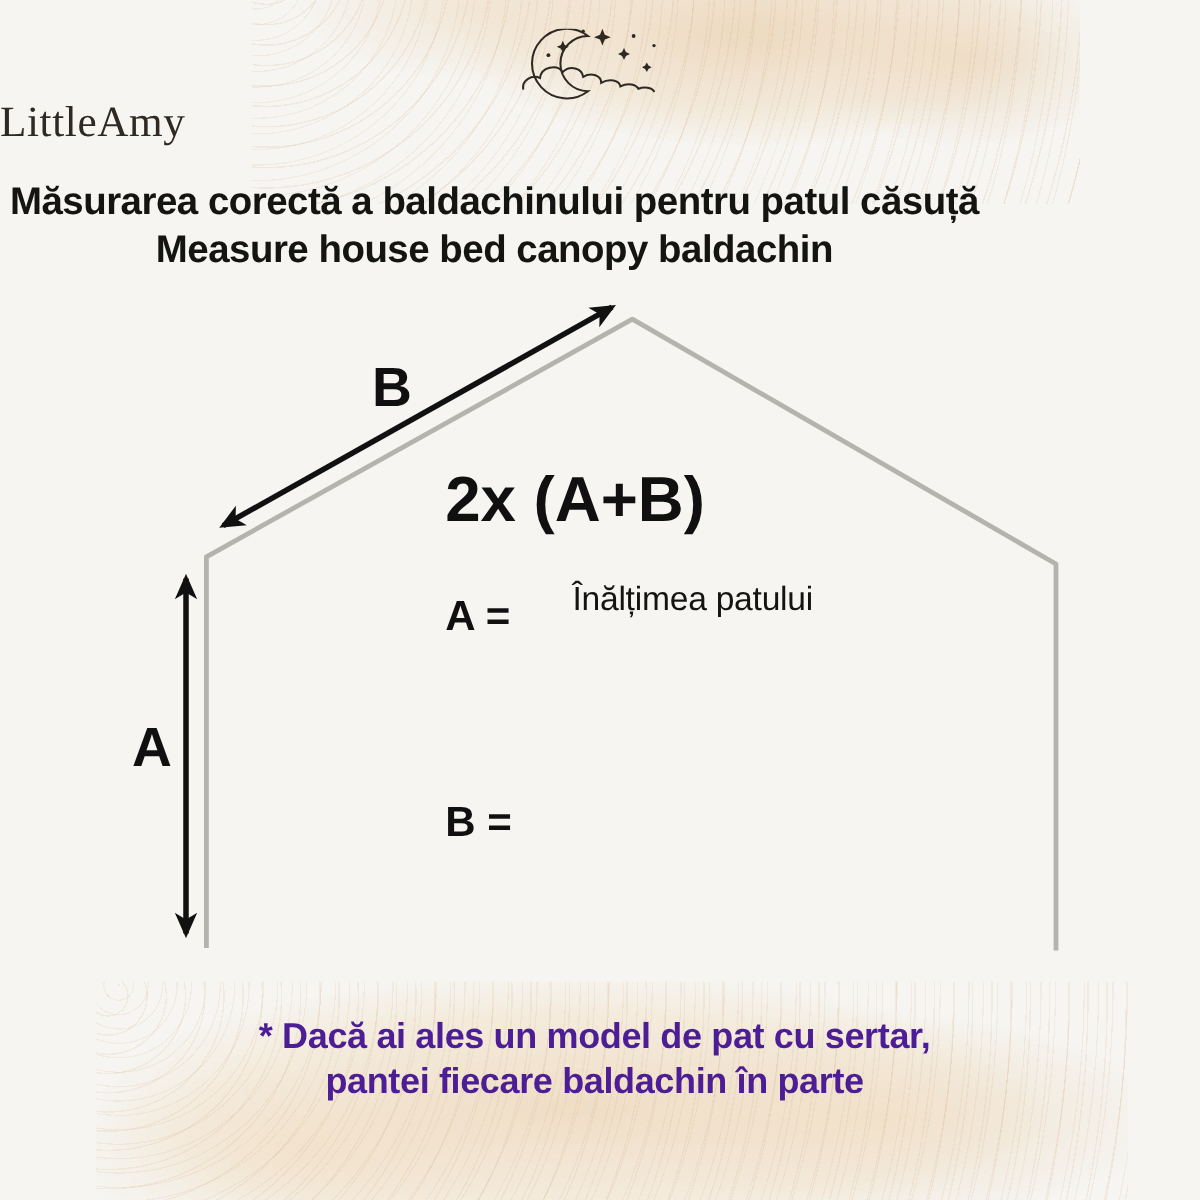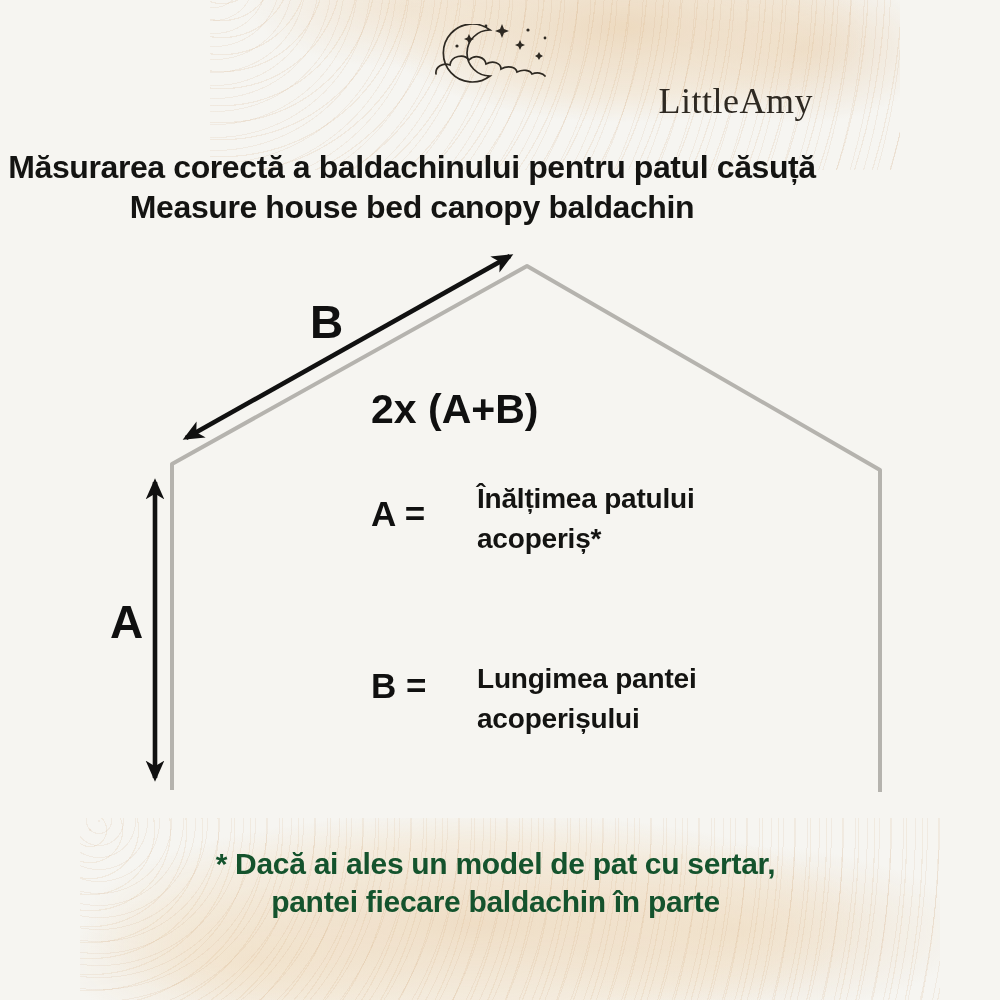--- a/index.html
+++ b/index.html
@@ -30,47 +30,47 @@
       repeating-radial-gradient(circle at 19px 3px, rgba(190,140,95,0.10) 0 1px, transparent 1px 12px),
       radial-gradient(ellipse 56% 75% at 46% 58%, rgba(238,219,193,0.92), rgba(242,227,204,0.5) 60%, rgba(246,236,222,0) 82%),
       radial-gradient(ellipse 36% 62% at 76% 62%, rgba(236,216,189,0.75), rgba(236,216,189,0) 76%),
       radial-gradient(ellipse 30% 55% at 20% 78%, rgba(240,223,198,0.8), rgba(240,223,198,0) 74%);
     filter:blur(0.6px);
   }
 
   
   .brand-icon{position:absolute;left:424px;top:24px;width:132px;height:64px;}
   .brand-name{
-    position:absolute;left:0;top:80px;width:813px;text-align:right;
+    position:absolute;left:0;top:80px;width:813px;text-align:left;
     font-family:"Liberation Serif","DejaVu Serif",serif;
     font-size:36px;font-weight:400;color:#2e2922;letter-spacing:0.5px;
   }
 
   
   .title{
     position:absolute;left:0;top:147px;width:824px;text-align:center;
     font-size:32px;font-weight:700;line-height:40px;letter-spacing:-0.4px;color:#141412;
   }
 
   
   .dlabel{position:absolute;font-weight:700;color:#101010;}
   .label-b{left:310px;top:295px;font-size:46px;}
   .label-a{left:110px;top:595px;font-size:46px;}
-  .formula{left:371px;top:386px;font-size:41px;letter-spacing:0px;}
+  .formula{left:371px;top:386px;font-size:53px;letter-spacing:0px;}
 
   .def-term{position:absolute;font-size:35px;font-weight:700;color:#101010;}
   .def-a-term{left:371px;top:494px;}
   .def-b-term{left:371px;top:666px;}
-  .def-text{position:absolute;left:477px;font-size:28px;font-weight:700;line-height:40px;letter-spacing:-0.2px;color:#141412;}
+  .def-text{position:absolute;left:477px;font-size:28px;font-weight:400;line-height:40px;letter-spacing:-0.2px;color:#141412;}
   .def-a-text{top:479px;}
   .def-b-text{top:659px;}
 
   .footnote{
     position:absolute;left:0;top:845px;width:991px;text-align:center;
-    font-size:30px;font-weight:700;line-height:38px;letter-spacing:-0.3px;color:#14532d;
+    font-size:30px;font-weight:700;line-height:38px;letter-spacing:-0.3px;color:#4c1d95;
   }
 
   svg{display:block;}
 </style>
 </head>
 <body>
 
 <div class="layer">
 
   <div class="texture texture-top"></div>
@@ -116,27 +116,22 @@
     <line x1="155" y1="482" x2="155" y2="778" stroke="#111111" stroke-width="4.6" marker-start="url(#arw)" marker-end="url(#arw)"></line>
   </svg>
 
   <div class="dlabel label-b">B</div>
   <div class="dlabel label-a">A</div>
   <div class="dlabel formula">2x (A+B)</div>
 
   <div class="def-term def-a-term">A =</div>
   <div class="def-text def-a-text">
     <div>Înălțimea patului</div>
-    <div>acoperiș*</div>
   </div>
 
   <div class="def-term def-b-term">B =</div>
-  <div class="def-text def-b-text">
-    <div>Lungimea pantei</div>
-    <div>acoperișului</div>
-  </div>
 
   <div class="footnote">
     <div>* Dacă ai ales un model de pat cu sertar,</div>
     <div>pantei fiecare baldachin în parte</div>
   </div>
 
 </div>
 
 </body></html>

